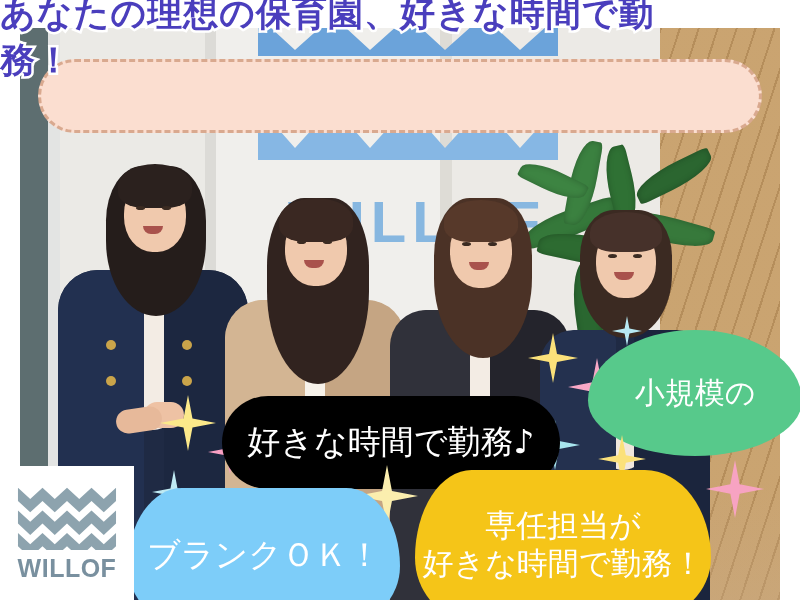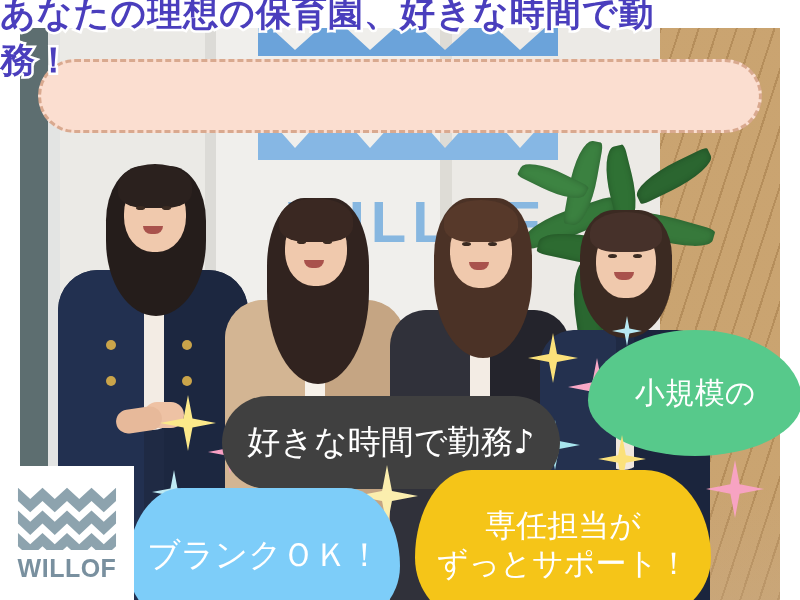--- a/index.html
+++ b/index.html
@@ -68,21 +68,21 @@
         font-size:35px;font-weight:700;color:#4a3ebd;letter-spacing:1px;
         -webkit-text-stroke:5px #ffffff;paint-order:stroke fill;}
 
   
   .bubble{position:absolute;display:flex;align-items:center;justify-content:center;
           text-align:center;color:#ffffff;font-family:"DejaVu Sans",sans-serif;
           font-weight:500;line-height:1.22;}
 
   .b-green{left:588px;top:330px;width:214px;height:126px;background:#57c98b;
            border-radius:50% 50% 50% 50%/56% 56% 44% 44%;font-size:30px;}
-  .b-pink{left:222px;top:396px;width:338px;height:93px;background:#404040;
+  .b-pink{left:222px;top:396px;width:338px;height:93px;background:#000000;
           border-radius:46px 46px 46px 46px/50% 50% 50% 50%;font-size:33px;}
   .b-blue{left:128px;top:488px;width:272px;height:135px;background:#7dcdf9;
           border-radius:56px 56px 56px 56px/60% 60% 44% 44%;font-size:33px;}
   .b-yellow{left:415px;top:470px;width:296px;height:150px;background:#f5c518;
             border-radius:60px 70px 70px 60px/62% 62% 44% 44%;font-size:31px;}
 
   
   .spark{position:absolute;
     clip-path:polygon(50% 0%,58% 42%,100% 50%,58% 58%,50% 100%,42% 58%,0% 50%,42% 42%);}
 
@@ -213,21 +213,21 @@
   <div class="spark" style="left:356px;top:465px;width:62px;height:62px;background:#fbeeae;"></div>
   <div class="spark" style="left:598px;top:435px;width:48px;height:48px;background:#fbe17a;"></div>
 
   <div class="bubble b-blue">
     <span>ブランクＯＫ！</span>
   </div>
 
   <div class="bubble b-yellow">
     <span>
       <span>専任担当が</span><br>
-      <span>ずっとサポート！</span>
+      <span>好きな時間で勤務！</span>
     </span>
   </div>
 
   <div class="ribbon"></div>
   <div class="ribbon-txt">あなたの理想の保育園、好きな時間で勤務！</div>
 
   <div class="logo">
     <svg class="logo-zigs" viewBox="0 0 104 70" height="66">
       <polygon points="0,18 0,4 13,16 26,4 39,16 52,4 65,16 78,4 91,16 104,4 104,18 91,30 78,18 65,30 52,18 39,30 26,18 13,30" fill="#8da3ae"></polygon>
       <polygon points="0,42 0,28 13,40 26,28 39,40 52,28 65,40 78,28 91,40 104,28 104,42 91,54 78,42 65,54 52,42 39,54 26,42 13,54" fill="#8da3ae"></polygon>

